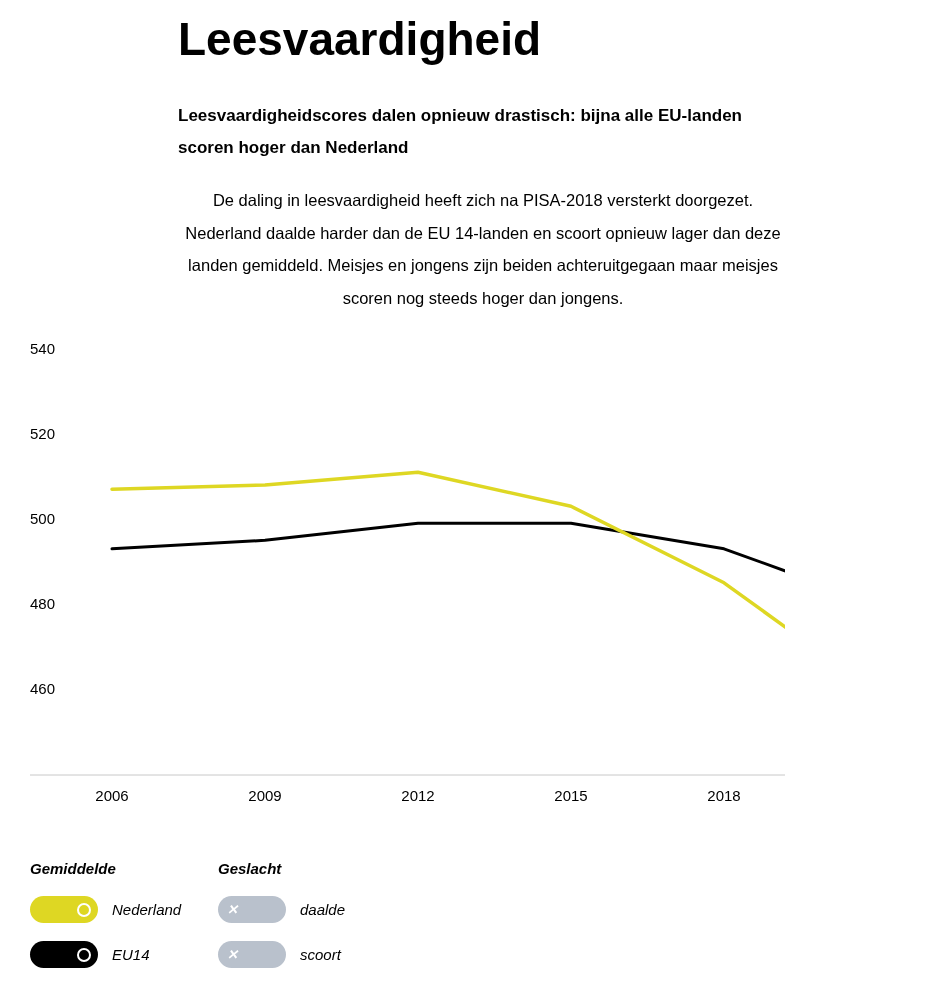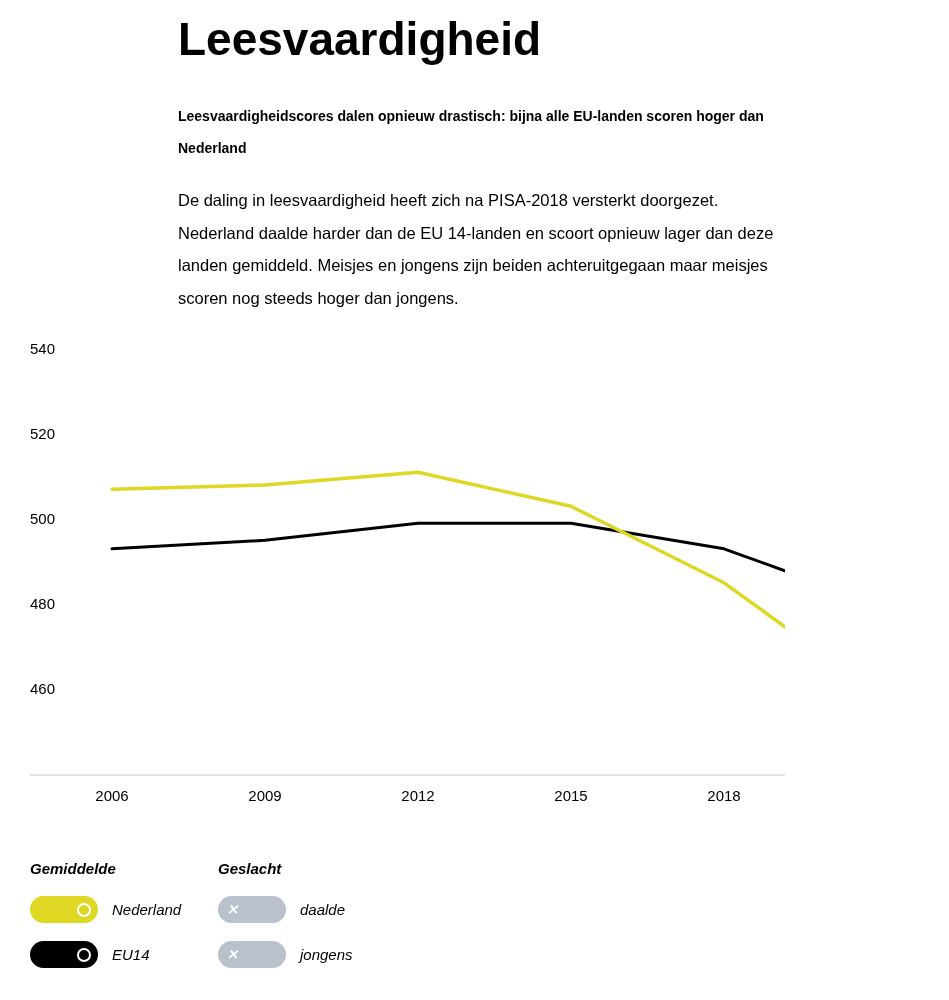--- a/index.html
+++ b/index.html
@@ -11,25 +11,25 @@
     color:#000;
     overflow:hidden;
   }
   .page-title{
     position:absolute;left:178px;top:12px;
     font-size:46px;font-weight:600;letter-spacing:0;
     margin:0;
   }
   .chart-subtitle{
     position:absolute;left:178px;top:100px;width:605px;
-    font-size:14px;font-weight:700;line-height:32px;
+    font-size:17px;font-weight:700;line-height:32px;
   }
   .chart-description{
     position:absolute;left:178px;top:184px;width:610px;
-    font-size:16.5px;font-weight:400;line-height:32.5px;
+    font-size:16.5px;font-weight:400;line-height:32.5px;text-align:center;
   }
   .chart-wrap{position:absolute;left:0;top:330px;width:949px;height:485px;}
   .tick{font-family:"Liberation Sans", sans-serif;font-size:15px;fill:#000;}
   .axis{stroke:#c8c8c8;stroke-width:1;}
   
   .controls{position:absolute;left:30px;top:860px;width:889px;display:flex;font-style:italic;}
   .ctrl-col{display:flex;flex-direction:column;}
   .ctrl-col-gemiddelde{width:188px;}
   .ctrl-col-geslacht{width:240px;justify-content:space-between;}
   .ctrl-heading{font-size:15px;font-weight:700;height:18px;}
@@ -101,21 +101,21 @@
       <div class="toggle-row">
         <span class="pill pill-gray">
           <span class="knob-x">✕</span>
         </span>
         <span class="toggle-label">daalde</span>
       </div>
       <div class="toggle-row">
         <span class="pill pill-gray">
           <span class="knob-x">✕</span>
         </span>
-        <span class="toggle-label">jongens</span>
+        <span class="toggle-label">scoort</span>
       </div>
     </div>
 
     <div class="legend-col">
       <div class="legend-item">
         <svg class="legend-swatch" width="44" height="6" viewBox="0 0 44 6">
             <line x1="1" y1="3" x2="43" y2="3" stroke="#ded723" stroke-width="3.5" stroke-linecap="round"></line>
           </svg>
         <span class="legend-label">Nederland</span>
       </div>

